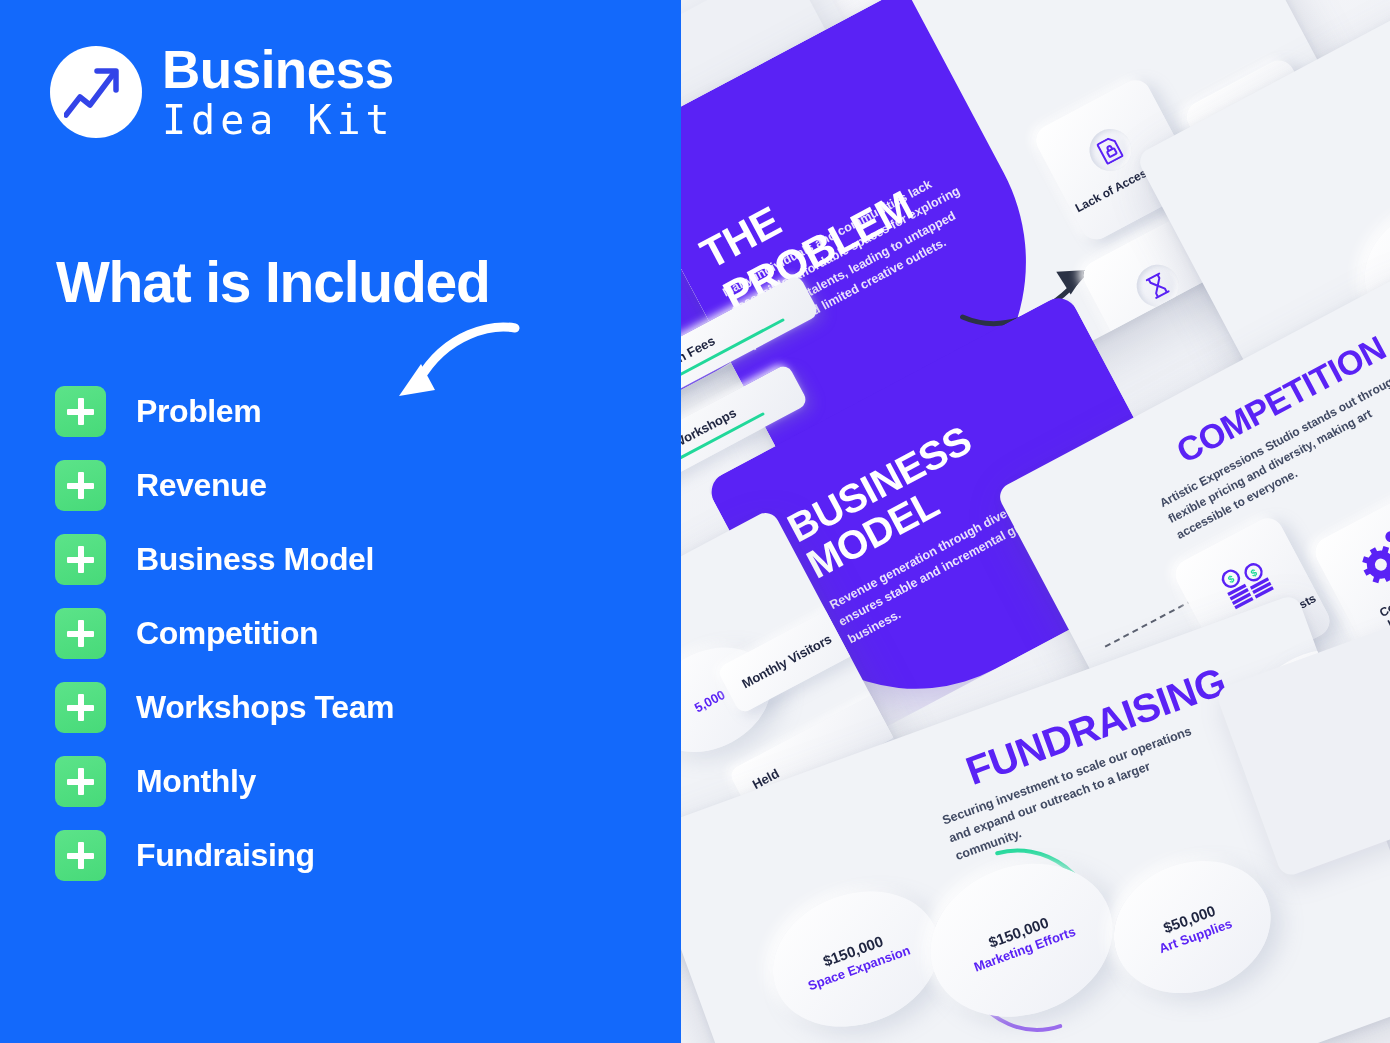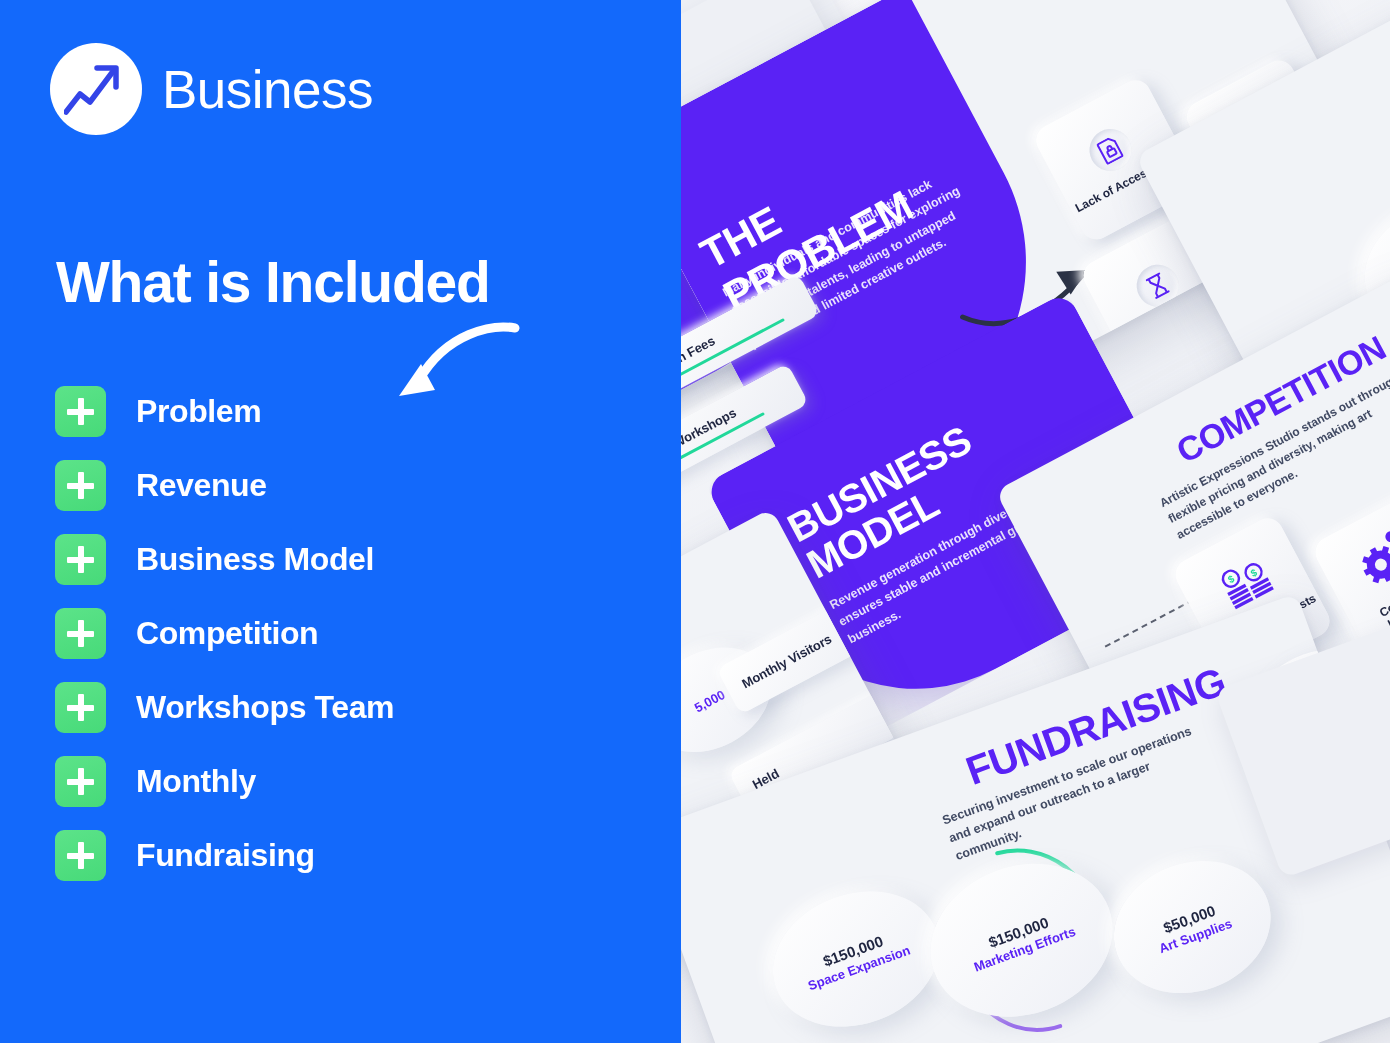--- a/index.html
+++ b/index.html
@@ -19,21 +19,21 @@
     z-index: 50;
   }
   .brand { position: absolute; left: 50px; top: 43px; display: flex; align-items: center; gap: 20px; }
   .brand-mark {
     width: 92px; height: 92px; border-radius: 50%;
     background: #ffffff; position: relative; flex: none;
     display: flex; align-items: center; justify-content: center;
   }
   .brand-text { display: flex; flex-direction: column; line-height: 1; }
   .brand-title {
-    font-size: 53px; font-weight: 400; color: #ffffff;
+    font-size: 53px; font-weight: 700; color: #ffffff;
     letter-spacing: -0.5px;
   }
   .brand-sub {
     font-family: "DejaVu Sans Mono", monospace;
     font-size: 40px; font-weight: 400; color: #ffffff;
     letter-spacing: 5px; margin-top: 4px;
   }
 
   .heading {
     position: absolute; left: 56px; top: 249px;
@@ -132,20 +132,21 @@
 
     <div class="brand">
       <div class="brand-mark">
         <svg width="64" height="58" viewBox="0 0 64 58">
           <polyline points="2,52 16,34 26,42 50,10" fill="none" stroke="#3344e8" stroke-width="5.5" stroke-linecap="round" stroke-linejoin="round"></polyline>
           <polyline points="33,8 52,8 52,27" fill="none" stroke="#3344e8" stroke-width="5.5" stroke-linecap="round" stroke-linejoin="round"></polyline>
         </svg>
       </div>
       <div class="brand-text">
         <div class="brand-title">Business</div>
+        <div class="brand-sub">Idea Kit</div>
       </div>
     </div>
 
     <div class="heading">What is Included</div>
 
     <svg class="curved-arrow" width="135" height="90" viewBox="0 0 135 90">
       <path d="M130,10 C108,6 62,14 34,62" fill="none" stroke="#ffffff" stroke-width="9" stroke-linecap="round"></path>
       <path d="M14,78 L36,46 L50,72 Z" fill="#ffffff"></path>
     </svg>
 

